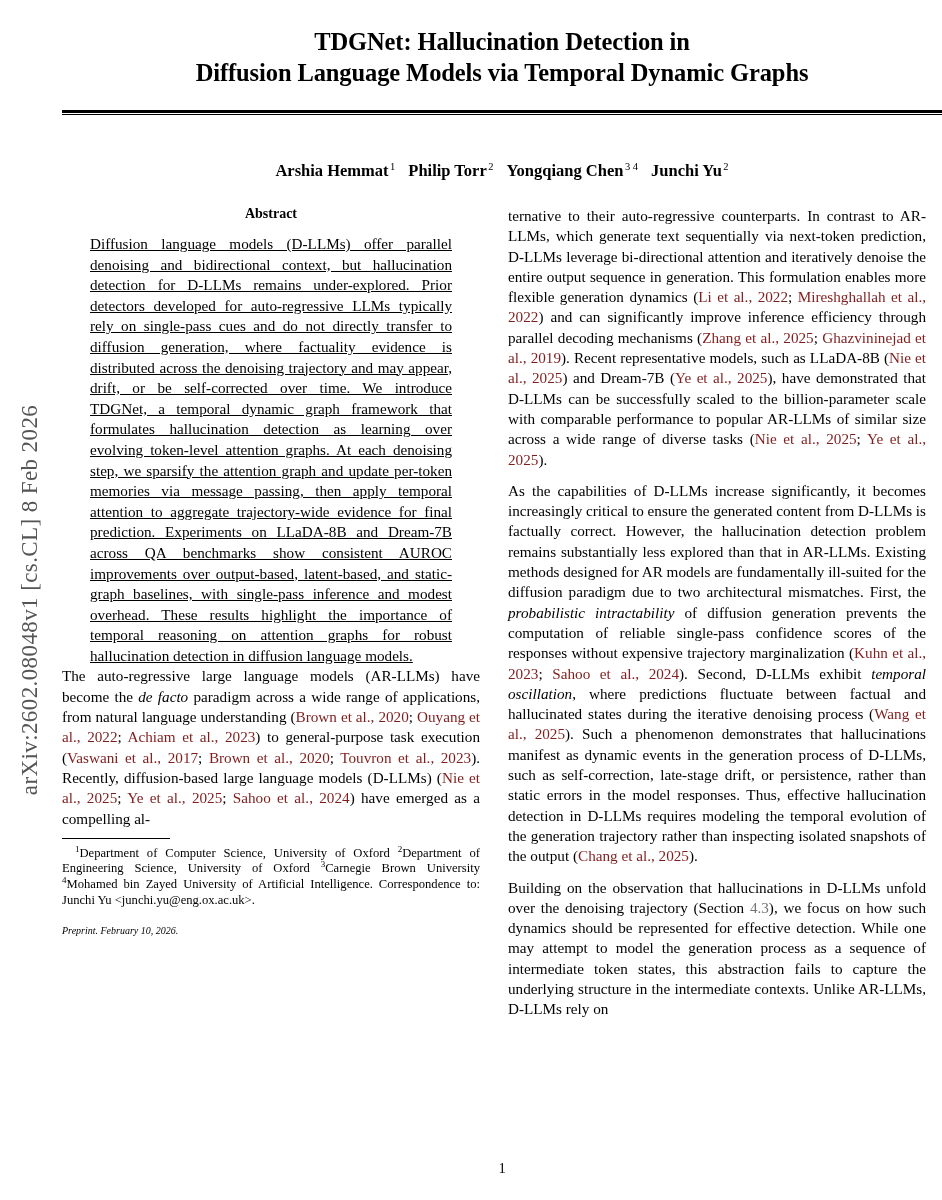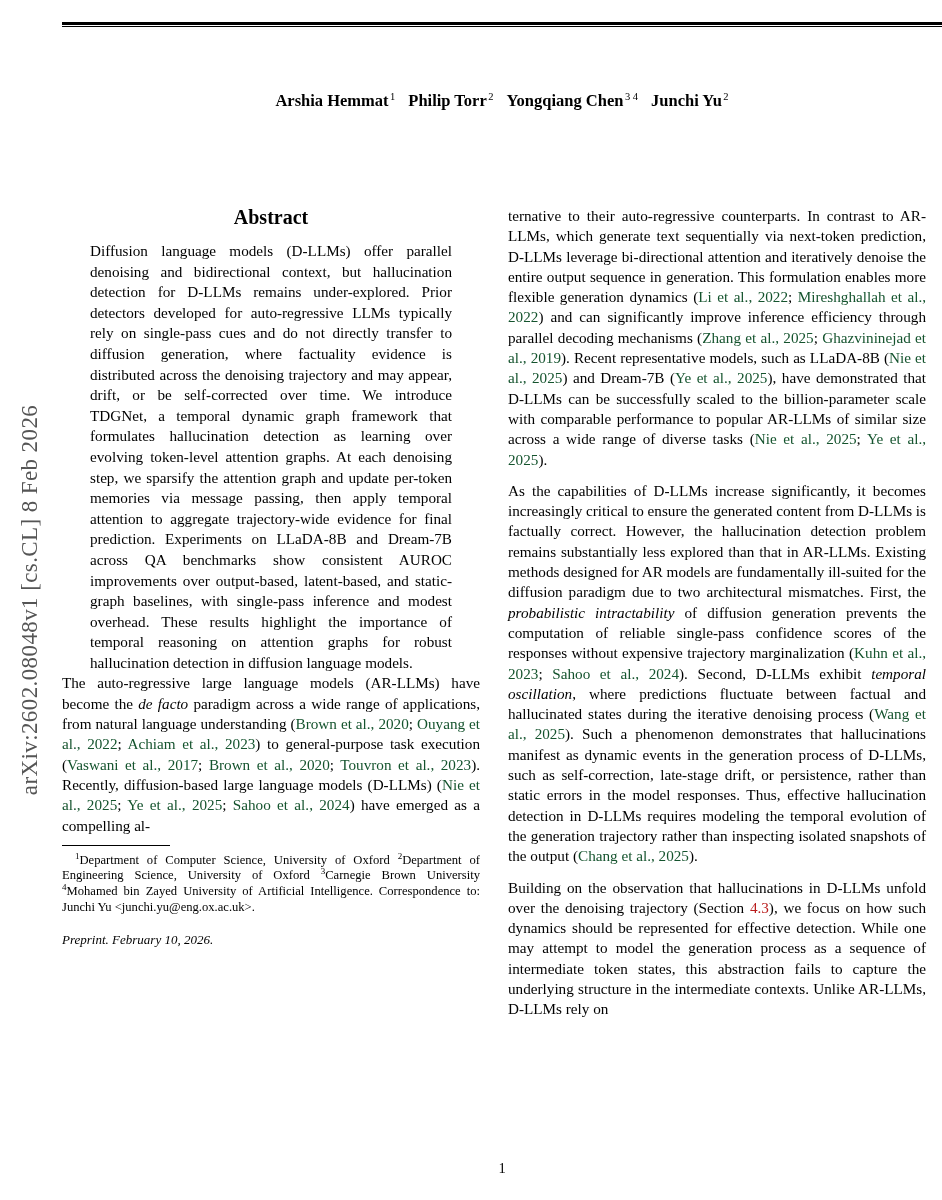--- a/index.html
+++ b/index.html
@@ -75,21 +75,21 @@
     width: 100%;
   }
   .rule-thin {
     height: 1.2px;
     background: #000;
     width: 100%;
   }
 
   .authors {
     text-align: center;
-    margin-top: 64px;
+    margin-top: 46px;
     font-family: "Liberation Serif", "DejaVu Serif", serif;
     font-weight: bold;
     font-size: 16.5px;
   }
   .authors .author { white-space: nowrap; }
   .authors .gap { display: inline-block; width: 13px; }
   .authors sup {
     font-weight: normal;
     font-size: 10.5px;
     vertical-align: super;
@@ -109,50 +109,51 @@
     position: absolute;
     top: 0;
     width: 418px;
   }
   .col-left  { left: 0px; }
   .col-right { left: 446px; }
 
   .abstract-head {
     text-align: center;
     font-weight: bold;
-    font-size: 20px;
+    font-size: 14px;
     margin: 0 0 12px 0;
   }
   .abstract-body {
     width: 362px;
     margin: 0 auto;
     font-size: 15.2px;
     line-height: 20.6px;
     text-align: justify;
     text-justify: inter-word;
     hyphens: manual;
+    text-decoration: underline;
   }
 
   .section-head {
     font-weight: bold;
     font-size: 18px;
     margin: 27px 0 10px 0;
   }
 
   p.body-par {
     margin: 0 0 11px 0;
     font-size: 15.2px;
     line-height: 20.3px;
     text-align: justify;
     text-justify: inter-word;
   }
   p.body-par.tight { margin-bottom: 8px; }
 
-  .cite { color: #14532d; }
-  .cite-link { color: #b91c1c; }
+  .cite { color: #7f1d1d; }
+  .cite-link { color: #737373; }
   em.it { }
 
   
   .footnote-rule {
     width: 108px;
     height: 1px;
     background: #000;
     margin: 9px 0 7px 0;
   }
   .footnote {
@@ -162,21 +163,21 @@
     text-justify: inter-word;
   }
   .footnote sup {
     font-size: 9px;
     vertical-align: super;
     line-height: 0;
   }
   .footnote .indent { padding-left: 13px; }
   .preprint {
     margin-top: 17px;
-    font-size: 13px;
+    font-size: 10px;
     font-style: italic;
   }
 
   .page-number {
     position: absolute;
     left: 0;
     top: 1160px;
     width: 880px;
     text-align: center;
     font-size: 14.5px;
@@ -184,20 +185,26 @@
 </style>
 </head>
 <body>
 
 <div class="arxiv-stamp">
   <div class="vtext">arXiv:2602.08048v1  [cs.CL]  8 Feb 2026</div>
 </div>
 
 <div class="page">
 
+  <div class="title-block">
+    <h1 class="paper-title">
+      <span>TDGNet: Hallucination Detection in</span>
+      <span class="line2">Diffusion Language Models via Temporal Dynamic Graphs</span>
+    </h1>
+  </div>
 
   <div class="rule-wrap">
     <div class="rule-thick"></div>
     <div class="rule-gap"></div>
     <div class="rule-thin"></div>
   </div>
 
   <div class="authors">
     <span class="author"><span>Arshia Hemmat</span><sup>1</sup></span><span class="gap"></span><span class="author"><span>Philip Torr</span><sup>2</sup></span><span class="gap"></span><span class="author"><span>Yongqiang Chen</span><sup>3 4</sup></span><span class="gap"></span><span class="author"><span>Junchi Yu</span><sup>2</sup></span>
   </div>

